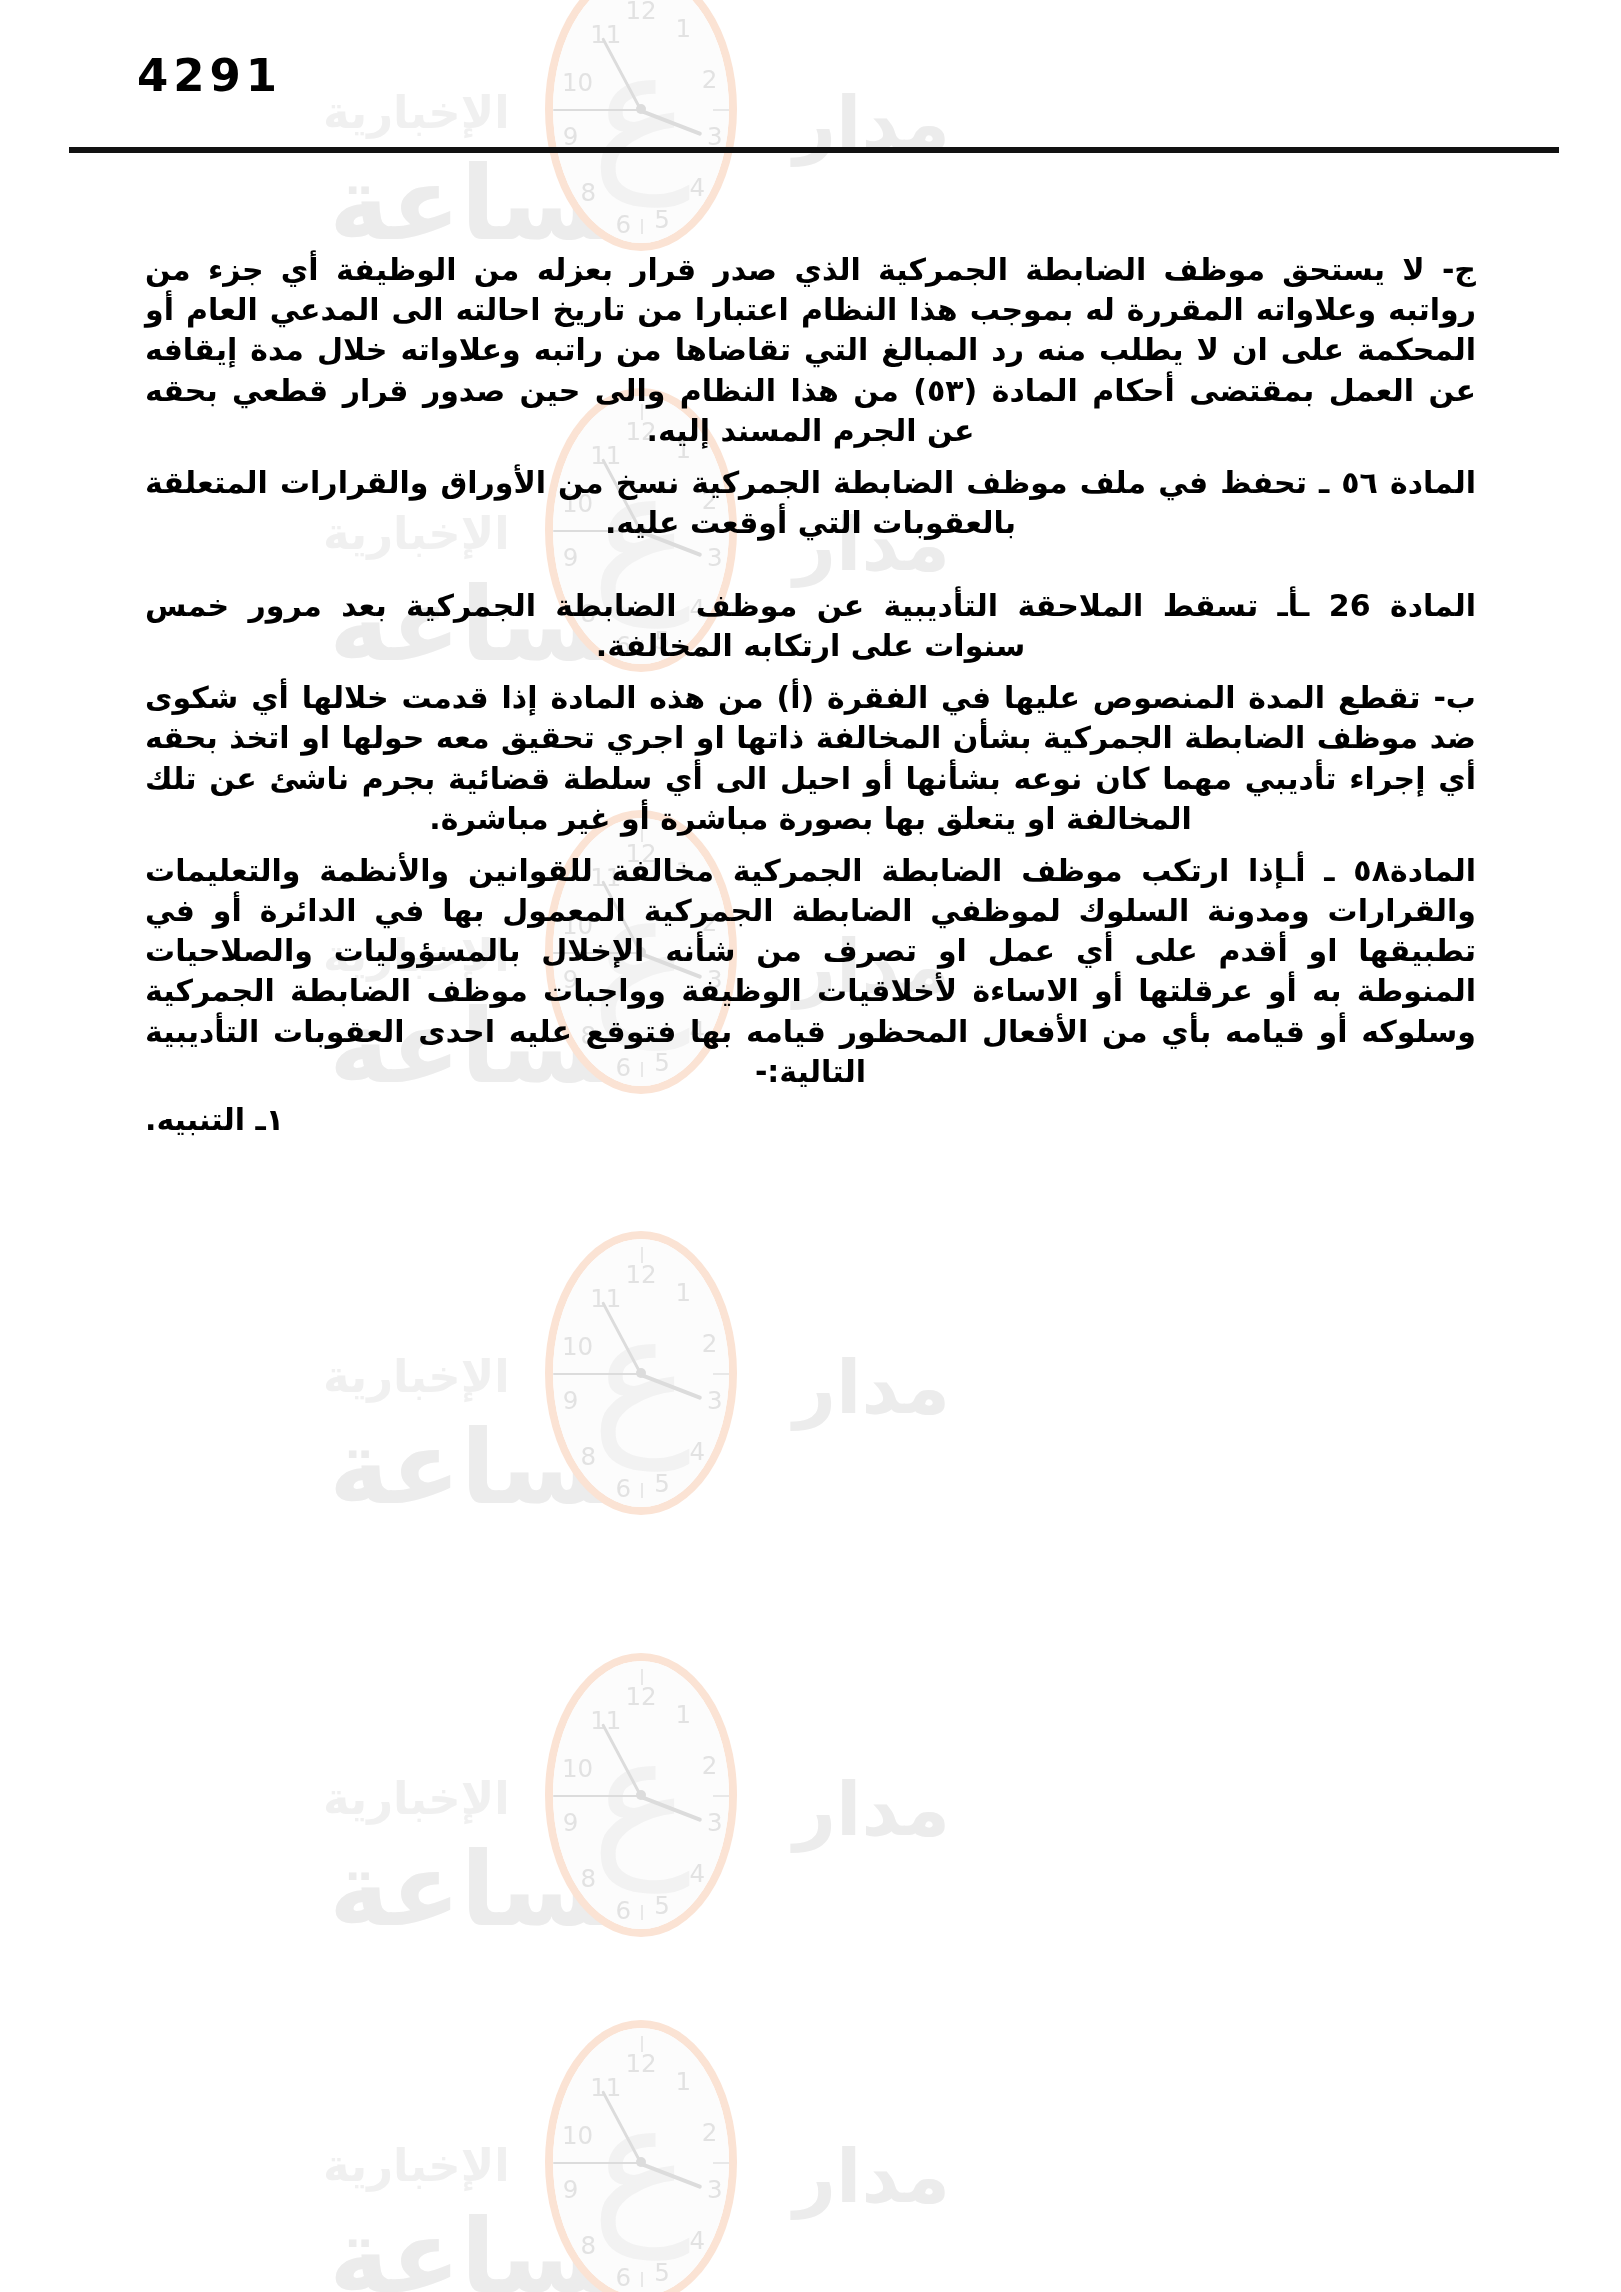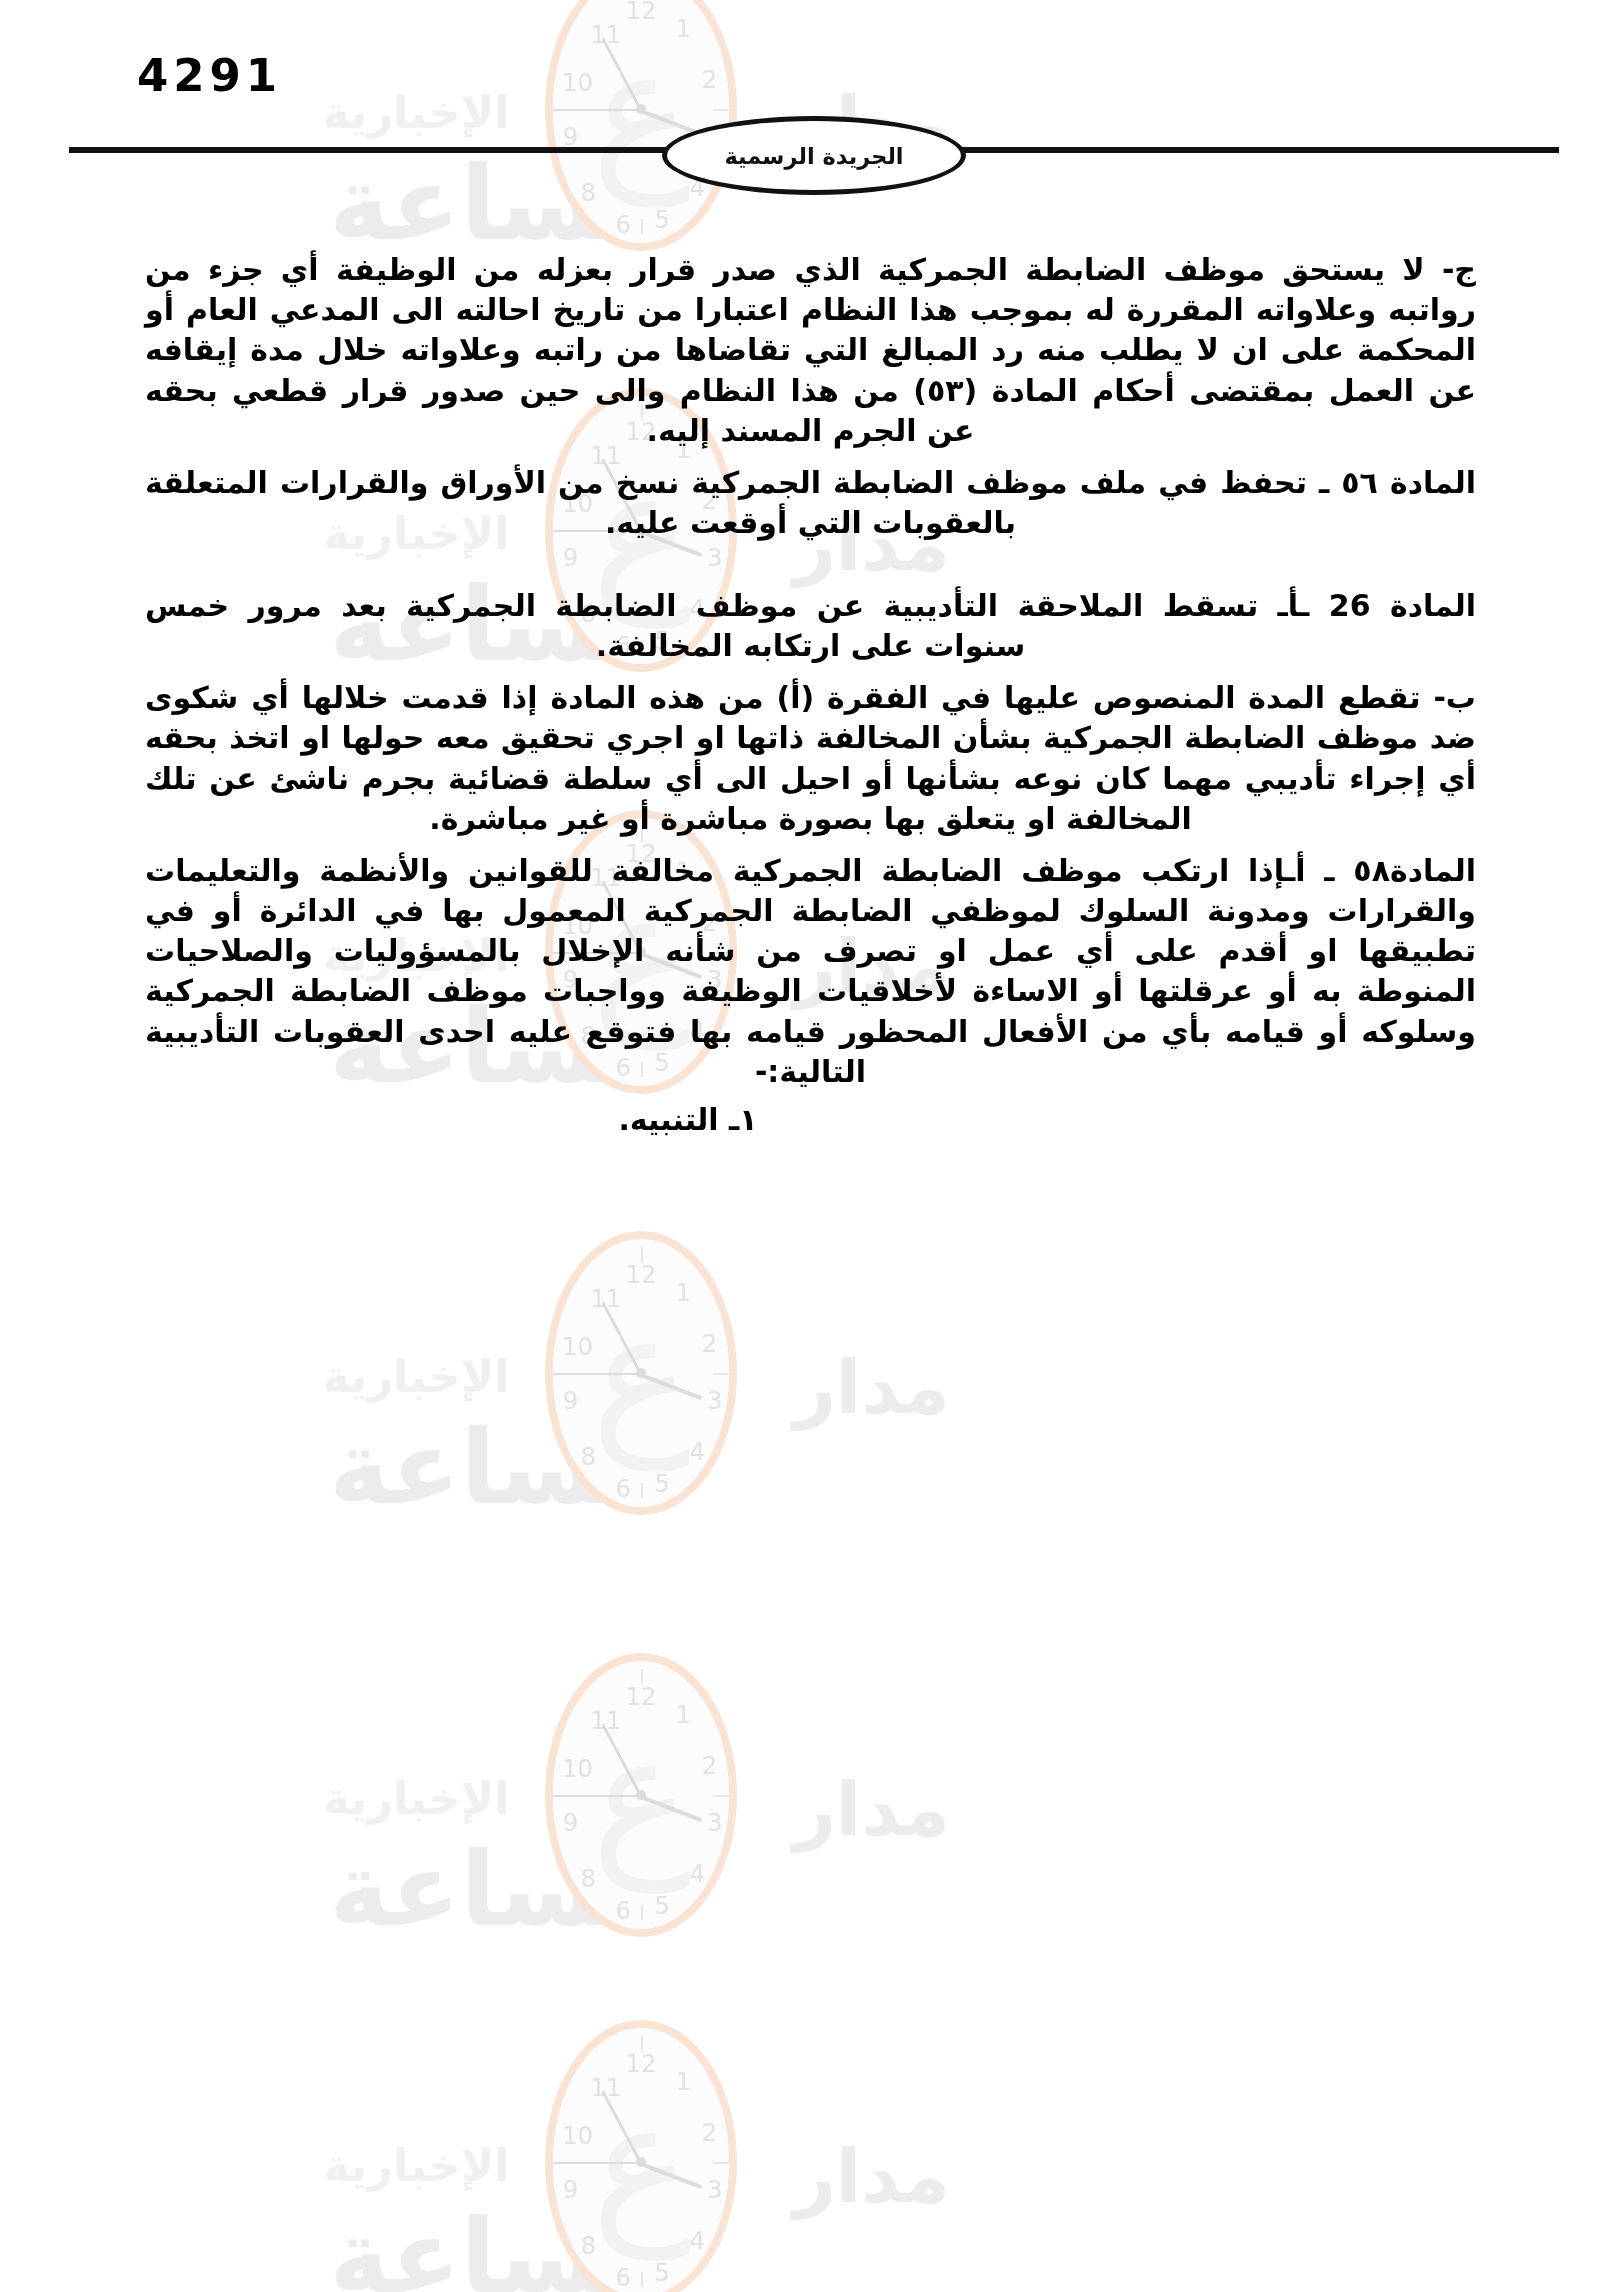--- a/index.html
+++ b/index.html
@@ -192,21 +192,21 @@
     text-align-last: center;
   }
   .gap-sm { height: 11.8px; }
   .gap-md { height: 43px; }
   .list-block {
     margin-top: 7.8px;
     text-align: center;
   }
   .list-block p {
     margin: 0 0 5.9px 0;
-    text-align: center;
+    text-align: left;
     padding-right: 245px;
   }
 </style>
 </head>
 <body>
 
 <div class="page">
 
   <div class="watermark-layer">
 
@@ -384,23 +384,20 @@
       </div>
     </div>
   </div>
 
   <div class="content">
 
     <div class="page-number">4291</div>
 
     <div class="masthead">
       <div class="rule"></div>
-      <div class="oval">
-        <span class="oval-label">الجريدة الرسمية</span>
-      </div>
     </div>
 
     <div class="body-text">
 
       <p class="para">ج- لا يستحق موظف الضابطة الجمركية الذي صدر قرار بعزله من الوظيفة أي جزء من رواتبه وعلاواته المقررة له بموجب هذا النظام اعتبارا من تاريخ احالته الى المدعي العام أو المحكمة على ان لا يطلب منه رد المبالغ التي تقاضاها من راتبه وعلاواته خلال مدة إيقافه عن العمل بمقتضى أحكام المادة (٥٣) من هذا النظام والى حين صدور قرار قطعي بحقه عن الجرم المسند إليه.</p>
 
       <div class="gap-sm"></div>
 
       <p class="para">المادة ٥٦ ـ تحفظ في ملف موظف الضابطة الجمركية نسخ من الأوراق والقرارات المتعلقة بالعقوبات التي أوقعت عليه.</p>
 

